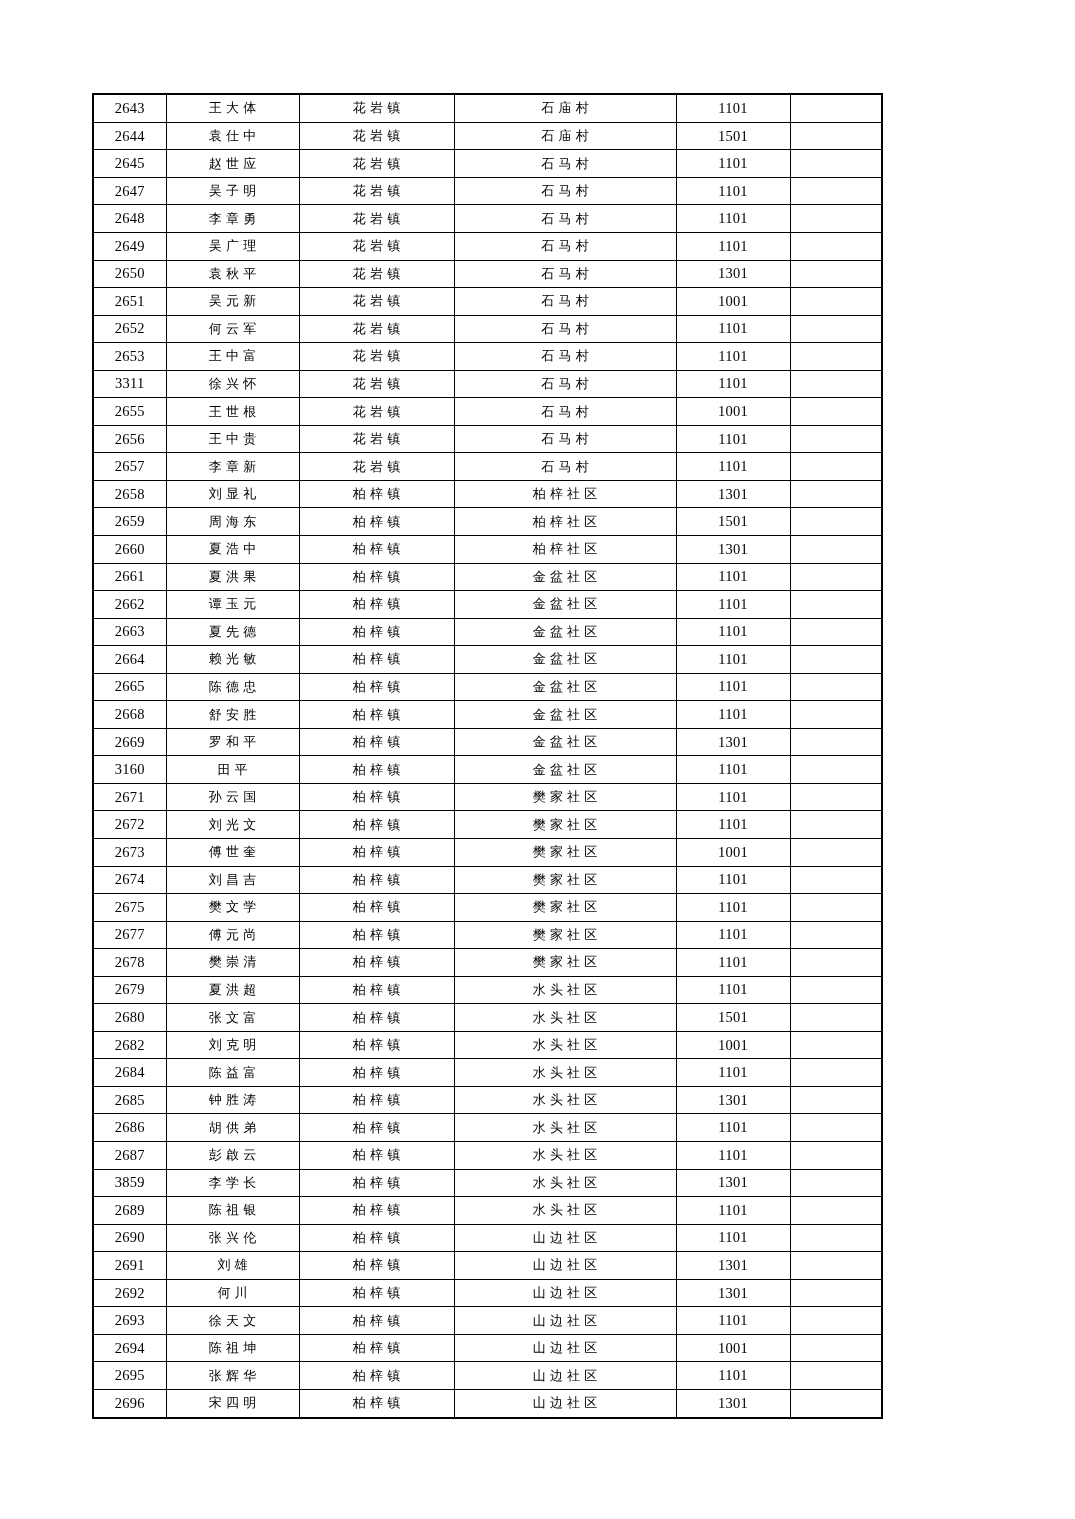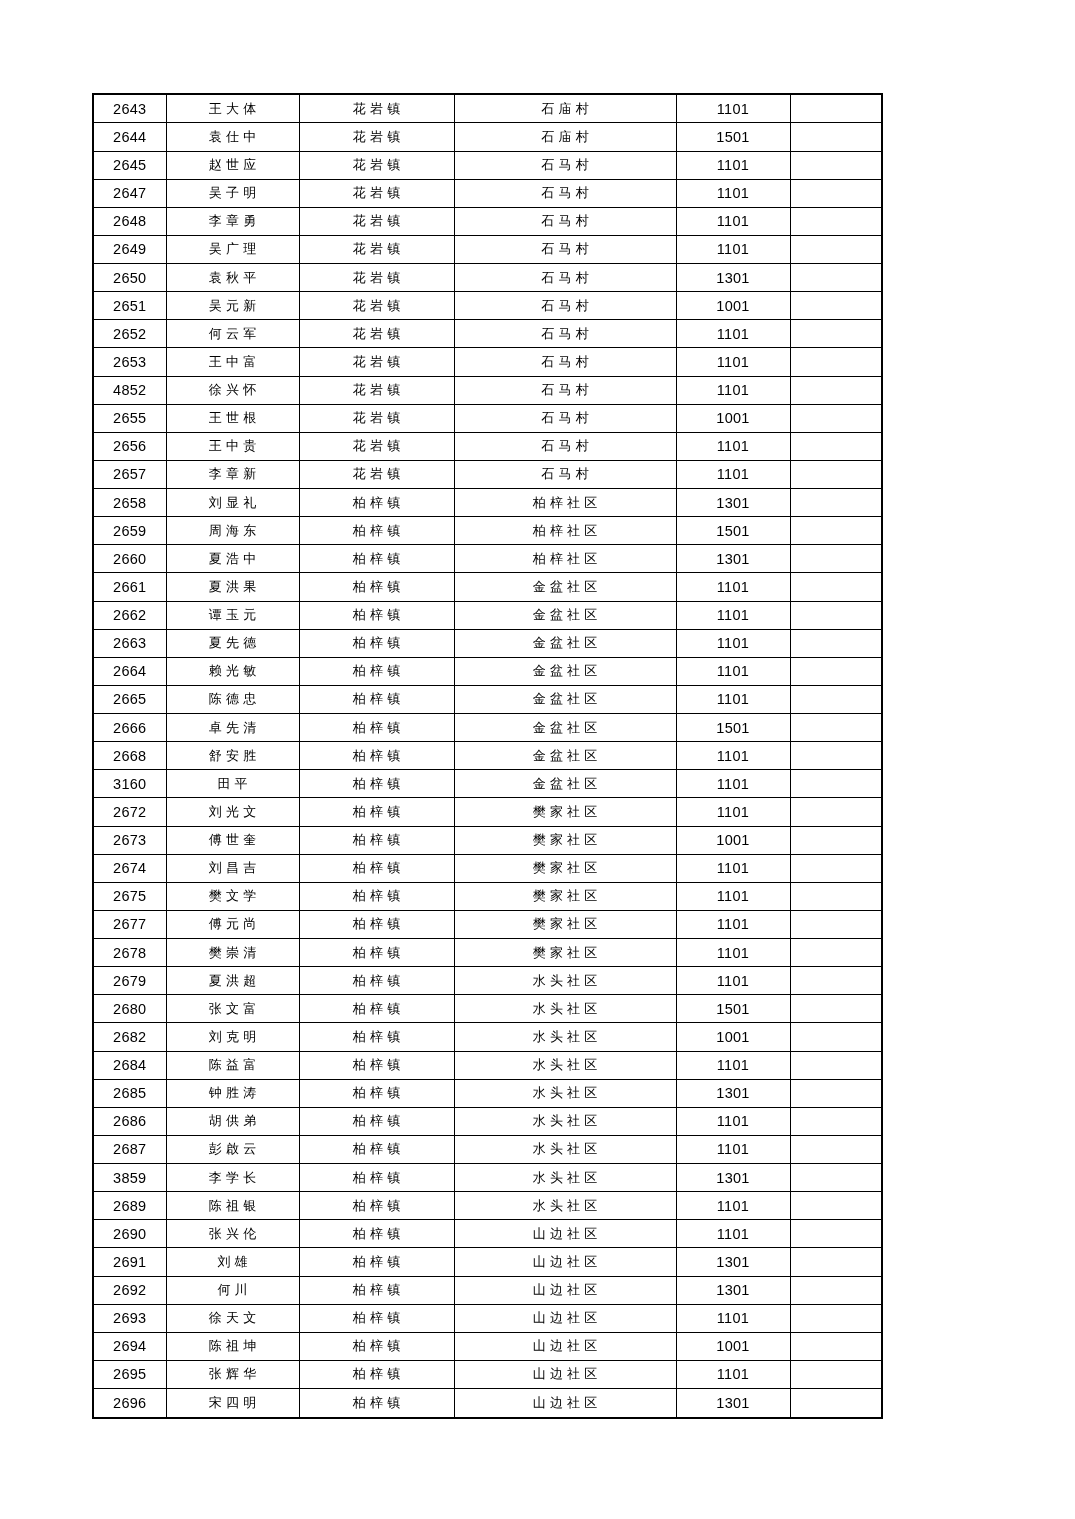--- a/index.html
+++ b/index.html
@@ -6,21 +6,21 @@
     margin: 0;
     padding: 0;
     background: #ffffff;
   }
   .page {
     position: relative;
     width: 1075px;
     height: 1519px;
     background: #ffffff;
     overflow: hidden;
-    font-family: Liberation Sans, sans-serif;
+    font-family: Liberation Serif, serif;
   }
   table.roster {
     position: absolute;
     left: 92px;
     top: 93px;
     width: 789px;
     height: 1326px;
     border-collapse: collapse;
     table-layout: fixed;
     border: 2px solid #000000;
@@ -140,21 +140,21 @@
         </tr>
         <tr>
           <td class="col-index">2653</td>
           <td class="col-name">王中富</td>
           <td class="col-town">花岩镇</td>
           <td class="col-village">石马村</td>
           <td class="col-code">1101</td>
           <td class="col-blank"></td>
         </tr>
         <tr>
-          <td class="col-index">4852</td>
+          <td class="col-index">3311</td>
           <td class="col-name">徐兴怀</td>
           <td class="col-town">花岩镇</td>
           <td class="col-village">石马村</td>
           <td class="col-code">1101</td>
           <td class="col-blank"></td>
         </tr>
         <tr>
           <td class="col-index">2655</td>
           <td class="col-name">王世根</td>
           <td class="col-town">花岩镇</td>
@@ -236,40 +236,48 @@
         </tr>
         <tr>
           <td class="col-index">2665</td>
           <td class="col-name">陈德忠</td>
           <td class="col-town">柏梓镇</td>
           <td class="col-village">金盆社区</td>
           <td class="col-code">1101</td>
           <td class="col-blank"></td>
         </tr>
         <tr>
-          <td class="col-index">2666</td>
-          <td class="col-name">卓先清</td>
-          <td class="col-town">柏梓镇</td>
-          <td class="col-village">金盆社区</td>
-          <td class="col-code">1501</td>
-          <td class="col-blank"></td>
-        </tr>
-        <tr>
           <td class="col-index">2668</td>
           <td class="col-name">舒安胜</td>
           <td class="col-town">柏梓镇</td>
           <td class="col-village">金盆社区</td>
           <td class="col-code">1101</td>
           <td class="col-blank"></td>
         </tr>
         <tr>
+          <td class="col-index">2669</td>
+          <td class="col-name">罗和平</td>
+          <td class="col-town">柏梓镇</td>
+          <td class="col-village">金盆社区</td>
+          <td class="col-code">1301</td>
+          <td class="col-blank"></td>
+        </tr>
+        <tr>
           <td class="col-index">3160</td>
           <td class="col-name">田平</td>
           <td class="col-town">柏梓镇</td>
           <td class="col-village">金盆社区</td>
+          <td class="col-code">1101</td>
+          <td class="col-blank"></td>
+        </tr>
+        <tr>
+          <td class="col-index">2671</td>
+          <td class="col-name">孙云国</td>
+          <td class="col-town">柏梓镇</td>
+          <td class="col-village">樊家社区</td>
           <td class="col-code">1101</td>
           <td class="col-blank"></td>
         </tr>
         <tr>
           <td class="col-index">2672</td>
           <td class="col-name">刘光文</td>
           <td class="col-town">柏梓镇</td>
           <td class="col-village">樊家社区</td>
           <td class="col-code">1101</td>
           <td class="col-blank"></td>

